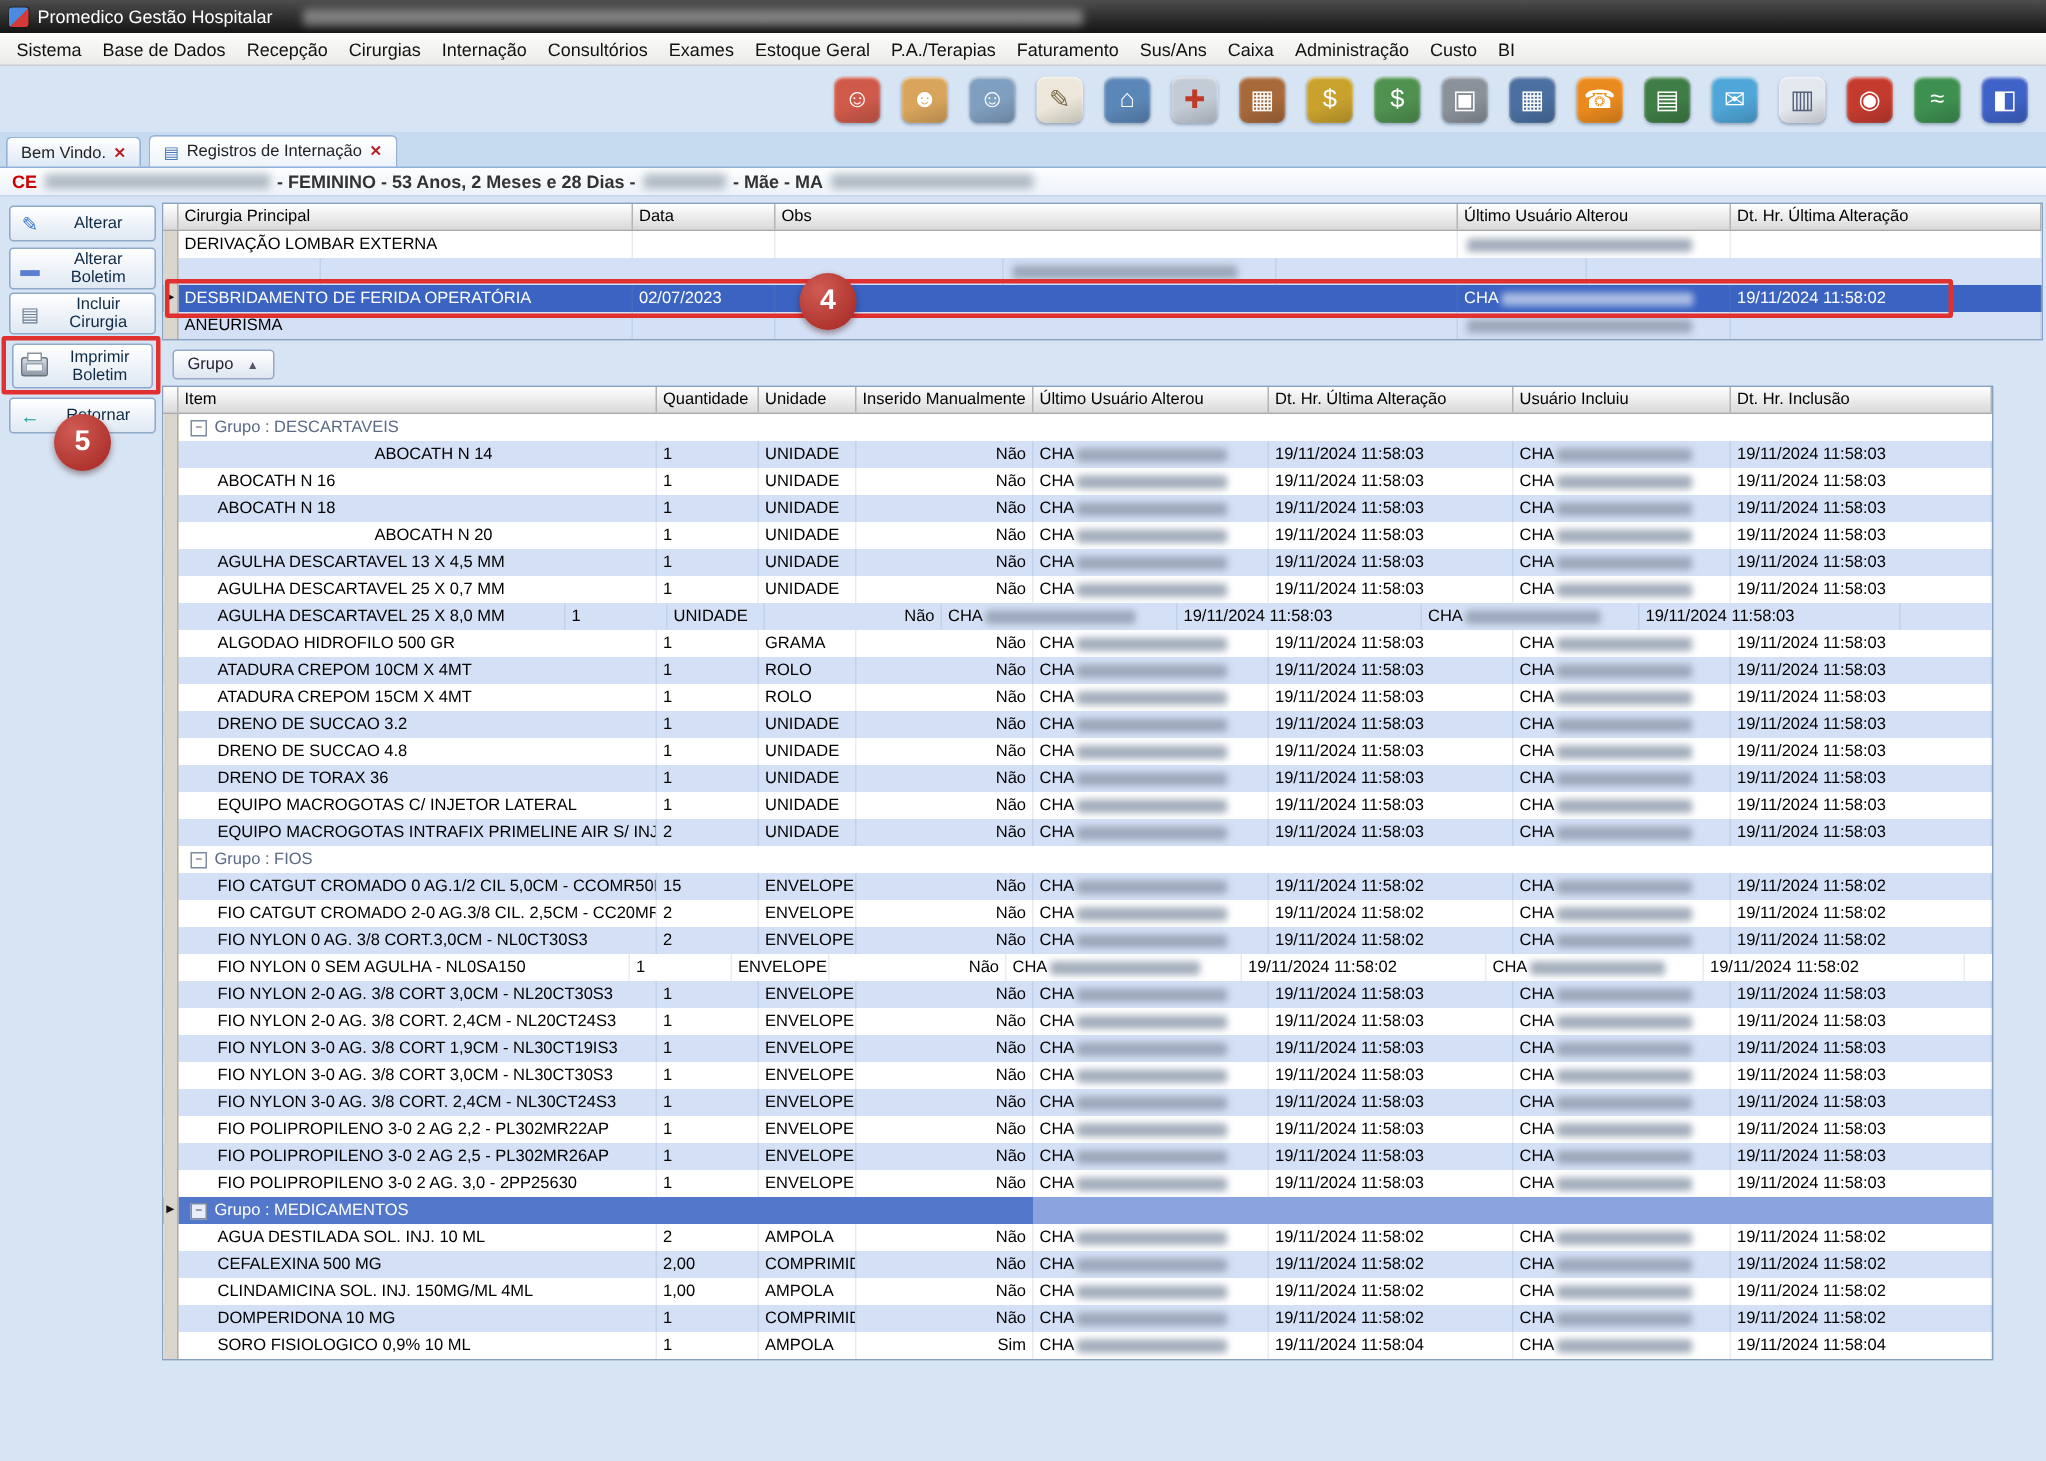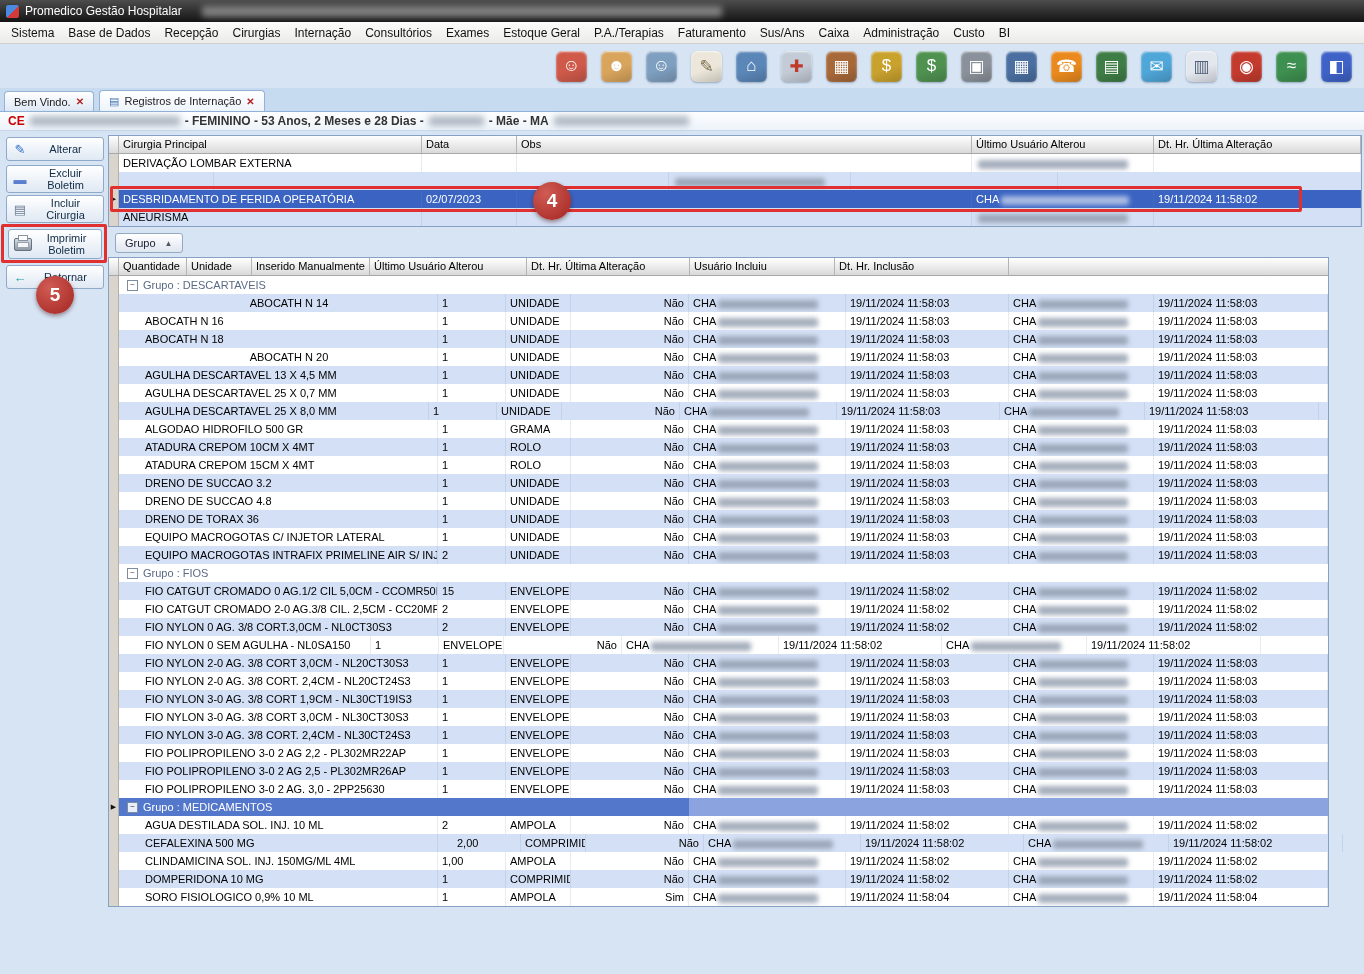--- a/index.html
+++ b/index.html
@@ -139,21 +139,21 @@
       <span class="p-smear" style="width:135px;"></span>
   </div>
 
   <div id="sidebar">
       <div class="sbtn" style="top: 137px; height: 24px;">
         <span class="bicon pencil-icon" style="color: rgb(47, 111, 208);">✎</span>
         <span class="lbl">Alterar</span>
       </div>
       <div class="sbtn" style="top: 165px; height: 28px;">
         <span class="bicon eraser-icon" style="color: rgb(91, 127, 208);">▬</span>
-        <span class="lbl">Excluir Boletim</span>
+        <span class="lbl">Alterar Boletim</span>
       </div>
       <div class="sbtn" style="top: 195px; height: 28px;">
         <span class="bicon form-icon" style="color: rgb(109, 125, 146);">▤</span>
         <span class="lbl">Incluir Cirurgia</span>
       </div>
       <div class="sbtn" style="top: 229px; height: 30px; left: 8px; width: 94px;">
         <span class="bicon printer-icon" style="color: rgb(85, 85, 85);"></span>
         <span class="lbl">Imprimir Boletim</span>
       </div>
       <div class="sbtn" style="top: 265px; height: 24px;">
@@ -207,20 +207,21 @@
   </div>
 
   <div class="gchip">
     <span>Grupo</span>
     <span class="arrow">▲</span>
   </div>
 
   <div class="grid" style="left:108px;top:257px;width:1219px;">
     <div class="hdr" id="items-hdr">
         <div class="c" style="width: 10px;"></div>
+        <div class="c" style="width: 319px;">Item</div>
         <div class="c" style="width: 68px;">Quantidade</div>
         <div class="c" style="width: 65px;">Unidade</div>
         <div class="c" style="width: 118px;">Inserido Manualmente</div>
         <div class="c" style="width: 157px;">Último Usuário Alterou</div>
         <div class="c" style="width: 163px;">Dt. Hr. Última Alteração</div>
         <div class="c" style="width: 145px;">Usuário Incluiu</div>
         <div class="c" style="width: 174px;">Dt. Hr. Inclusão</div>
       </div>
     <div id="items-rows">
         <div class="row">
@@ -291,21 +292,21 @@
           <div class="c" style="width: 68px;">1</div>
           <div class="c" style="width: 65px;">UNIDADE</div>
           <div class="c right" style="width: 118px;">Não</div>
           <div class="c" style="width: 157px;">CHA<span class="smear" style="width: 100px;"></span></div>
           <div class="c" style="width: 163px;">19/11/2024 11:58:03</div>
           <div class="c" style="width: 145px;">CHA<span class="smear" style="width: 90px;"></span></div>
           <div class="c" style="width: 174px;">19/11/2024 11:58:03</div>
         </div>
         <div class="row alt">
           <div class="c ind" style="width: 10px;"></div>
-          <div class="c indent" style="width: 310px;">AGULHA DESCARTAVEL 25 X 8,0 MM</div>
+          <div class="c indent" style="width: 258px;">AGULHA DESCARTAVEL 25 X 8,0 MM</div>
           <div class="c" style="width: 68px;">1</div>
           <div class="c" style="width: 65px;">UNIDADE</div>
           <div class="c right" style="width: 118px;">Não</div>
           <div class="c" style="width: 157px;">CHA<span class="smear" style="width: 100px;"></span></div>
           <div class="c" style="width: 163px;">19/11/2024 11:58:03</div>
           <div class="c" style="width: 145px;">CHA<span class="smear" style="width: 90px;"></span></div>
           <div class="c" style="width: 174px;">19/11/2024 11:58:03</div>
         </div>
         <div class="row">
           <div class="c ind" style="width: 10px;"></div>
@@ -430,21 +431,21 @@
           <div class="c" style="width: 68px;">2</div>
           <div class="c" style="width: 65px;">ENVELOPE</div>
           <div class="c right" style="width: 118px;">Não</div>
           <div class="c" style="width: 157px;">CHA<span class="smear" style="width: 100px;"></span></div>
           <div class="c" style="width: 163px;">19/11/2024 11:58:02</div>
           <div class="c" style="width: 145px;">CHA<span class="smear" style="width: 90px;"></span></div>
           <div class="c" style="width: 174px;">19/11/2024 11:58:02</div>
         </div>
         <div class="row">
           <div class="c ind" style="width: 10px;"></div>
-          <div class="c indent" style="width: 252px;">FIO NYLON 0 SEM AGULHA - NL0SA150</div>
+          <div class="c indent" style="width: 301px;">FIO NYLON 0 SEM AGULHA - NL0SA150</div>
           <div class="c" style="width: 68px;">1</div>
           <div class="c" style="width: 65px;">ENVELOPE</div>
           <div class="c right" style="width: 118px;">Não</div>
           <div class="c" style="width: 157px;">CHA<span class="smear" style="width: 100px;"></span></div>
           <div class="c" style="width: 163px;">19/11/2024 11:58:02</div>
           <div class="c" style="width: 145px;">CHA<span class="smear" style="width: 90px;"></span></div>
           <div class="c" style="width: 174px;">19/11/2024 11:58:02</div>
         </div>
         <div class="row alt">
           <div class="c ind" style="width: 10px;"></div>
@@ -548,21 +549,21 @@
           <div class="c" style="width: 65px;">AMPOLA</div>
           <div class="c right" style="width: 118px;">Não</div>
           <div class="c" style="width: 157px;">CHA<span class="smear" style="width: 100px;"></span></div>
           <div class="c" style="width: 163px;">19/11/2024 11:58:02</div>
           <div class="c" style="width: 145px;">CHA<span class="smear" style="width: 90px;"></span></div>
           <div class="c" style="width: 174px;">19/11/2024 11:58:02</div>
         </div>
         <div class="row alt">
           <div class="c ind" style="width: 10px;"></div>
           <div class="c indent" style="width: 319px;">CEFALEXINA 500 MG</div>
-          <div class="c" style="width: 68px; margin-left: 15px;">2,00</div>
+          <div class="c" style="width: 68px;">2,00</div>
           <div class="c" style="width: 65px;">COMPRIMID</div>
           <div class="c right" style="width: 118px;">Não</div>
           <div class="c" style="width: 157px;">CHA<span class="smear" style="width: 100px;"></span></div>
           <div class="c" style="width: 163px;">19/11/2024 11:58:02</div>
           <div class="c" style="width: 145px;">CHA<span class="smear" style="width: 90px;"></span></div>
           <div class="c" style="width: 174px;">19/11/2024 11:58:02</div>
         </div>
         <div class="row">
           <div class="c ind" style="width: 10px;"></div>
           <div class="c indent" style="width: 319px;">CLINDAMICINA SOL. INJ. 150MG/ML 4ML</div>

